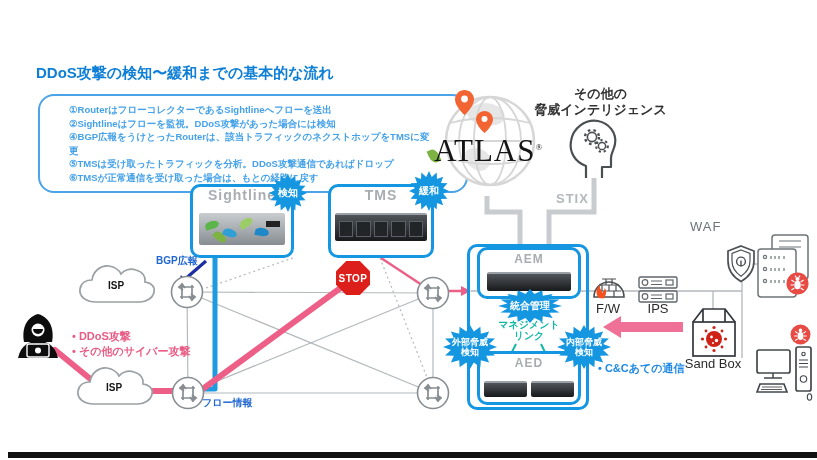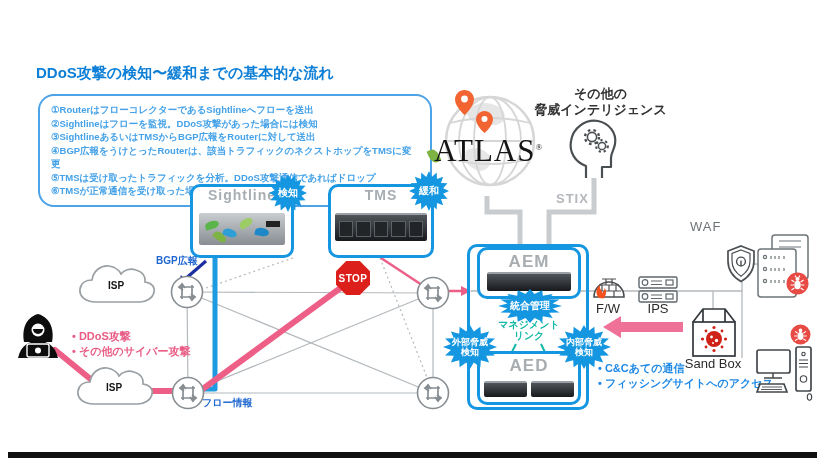--- a/index.html
+++ b/index.html
@@ -1,31 +1,31 @@
 <!DOCTYPE html>
 <html><head>
 <meta charset="utf-8">
 <style>
   html,body{margin:0;padding:0;background:#fff;}
   #canvas{position:relative;width:817px;height:460px;background:#fff;overflow:hidden;
           font-family:"Liberation Sans",sans-serif;}
   .abs{position:absolute;}
   
   #title{left:36px;top:64px;font-size:15px;font-weight:bold;color:#0e7fd6;}
-  #steps-box{left:38px;top:94px;width:368px;padding:7px 11px;border:2px solid #4da3e8;
+  #steps-box{left:38px;top:94px;width:368px;padding:7px 29px;border:2px solid #4da3e8;
              border-radius:16px;color:#45a2e8;font-size:9.5px;font-weight:600;line-height:13.5px;}
   
   .devbox{border:3px solid #1496e0;border-radius:10px;background:#fff;text-align:center;}
   .devlabel{font-size:14px;font-weight:bold;color:#a8adb1;letter-spacing:1px;}
   #sightline-box{left:190px;top:184px;width:98px;height:68px;}
   #tms-box{left:328px;top:184px;width:100px;height:68px;}
   #outer-box{left:467px;top:244px;width:116px;height:160px;background:transparent;}
   #aem-box{left:477px;top:247px;width:98px;height:46px;}
   #aed-box{left:477px;top:351px;width:98px;height:48px;}
-  .devlabel.small{font-size:17px;margin-top:2px;}
+  .devlabel.small{font-size:12px;margin-top:2px;}
   
   .appl-dark{position:absolute;background:linear-gradient(#50555a,#17191b);border-top:2px solid #9aa0a5;border-radius:2px;}
   #sl-appl{left:6px;top:26px;width:86px;height:32px;background:linear-gradient(#c9cdd0,#878d92);border-radius:2px;position:absolute;overflow:hidden;}
   .leaf{position:absolute;width:14px;height:8px;border-radius:50% 50% 50% 0;}
   #tms-appl{left:4px;top:26px;width:92px;height:28px;display:flex;gap:3px;padding:6px 4px 4px 4px;box-sizing:border-box;}
   .slot{flex:1;background:#222527;border:1px solid #5a6066;}
   
   .burst{display:flex;align-items:center;justify-content:center;text-align:center;color:#fff;
          font-weight:bold;background:#1496e0;z-index:6;
          clip-path:polygon(100% 50%,85.3% 57%,96.2% 69.2%,79.9% 70%,85.4% 85.4%,70% 79.9%,69.2% 96.2%,57% 85.3%,50% 100%,43% 85.3%,30.8% 96.2%,30% 79.9%,14.6% 85.4%,20.1% 70%,3.8% 69.2%,14.7% 57%,0% 50%,14.7% 43%,3.8% 30.8%,20.1% 30%,14.6% 14.6%,30% 20.1%,30.8% 3.8%,43% 14.7%,50% 0%,57% 14.7%,69.2% 3.8%,70% 20.1%,85.4% 14.6%,79.9% 30%,96.2% 30.8%,85.3% 43%);}
@@ -120,21 +120,20 @@
     <g stroke="#14b8a6" stroke-width="2" fill="none">
       <line x1="516" y1="344" x2="499" y2="377"></line>
       <line x1="541" y1="344" x2="557" y2="377"></line>
     </g>
   </svg>
 
   <div id="title" class="abs">DDoS攻撃の検知〜緩和までの基本的な流れ</div>
   <div id="steps-box" class="abs">
     <div>①RouterはフローコレクターであるSightlineへフローを送出</div>
     <div>②Sightlineはフローを監視。DDoS攻撃があった場合には検知</div>
-    <div>③SightlineあるいはTMSからBGP広報をRouterに対して送出</div>
     <div>④BGP広報をうけとったRouterは、該当トラフィックのネクストホップをTMSに変更</div>
     <div>⑤TMSは受け取ったトラフィックを分析。DDoS攻撃通信であればドロップ</div>
     <div>⑥TMSが正常通信を受け取った場合は、もとの経路に戻す</div>
   </div>
 
   <div id="sightline-box" class="abs devbox">
     <div class="devlabel">Sightline</div>
     <div id="sl-appl">
       <span class="leaf" style="left:6px;top:8px;background:#5cb54a;transform:rotate(-15deg);"></span>
       <span class="leaf" style="left:24px;top:16px;background:#2f9fd6;transform:rotate(20deg);"></span>
@@ -379,17 +378,16 @@
   <div id="stop-sign" class="abs">STOP</div>
 
   <div id="bgp-label" class="abs bluetag">BGP広報</div>
   <div id="flow-label" class="abs bluetag">フロー情報</div>
   <div id="attack-bullets" class="abs bullets">
     <div>DDoS攻撃</div>
     <div>その他のサイバー攻撃</div>
   </div>
   <div id="threat-bullets" class="abs bullets">
     <div>C&amp;Cあての通信</div>
-    <div>フィッシングサイトへのアクセス</div>
   </div>
 
   <div id="bottom-bar" class="abs"></div>
 </div>
 
 </body></html>

